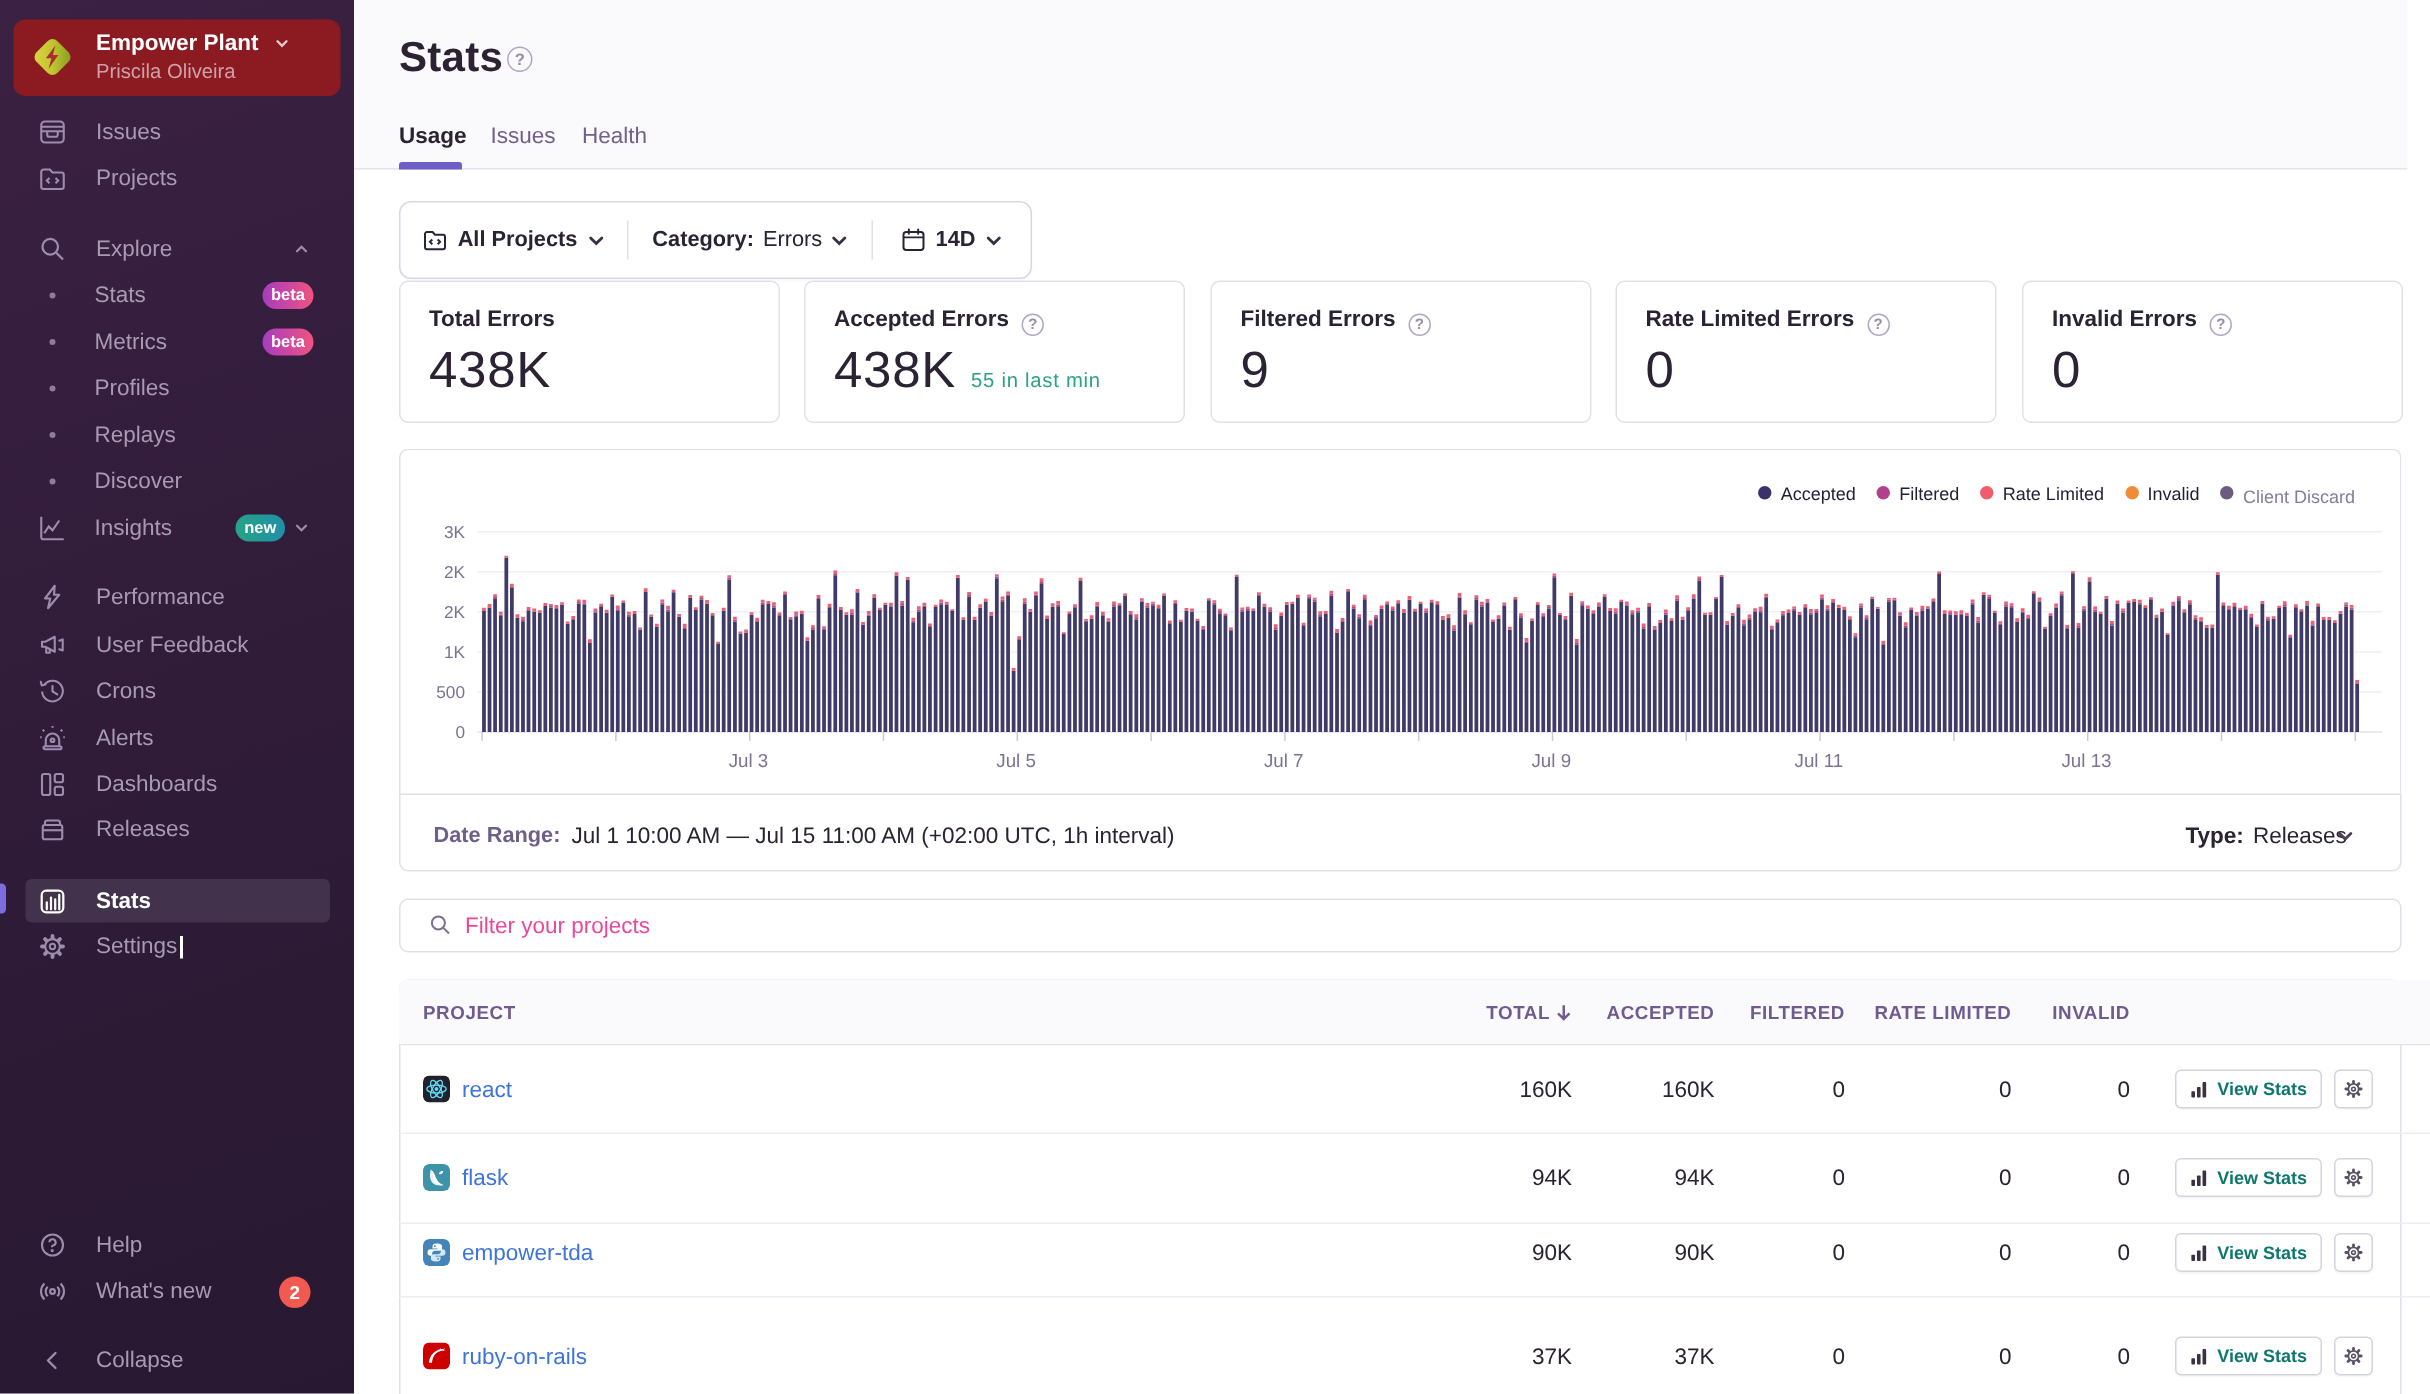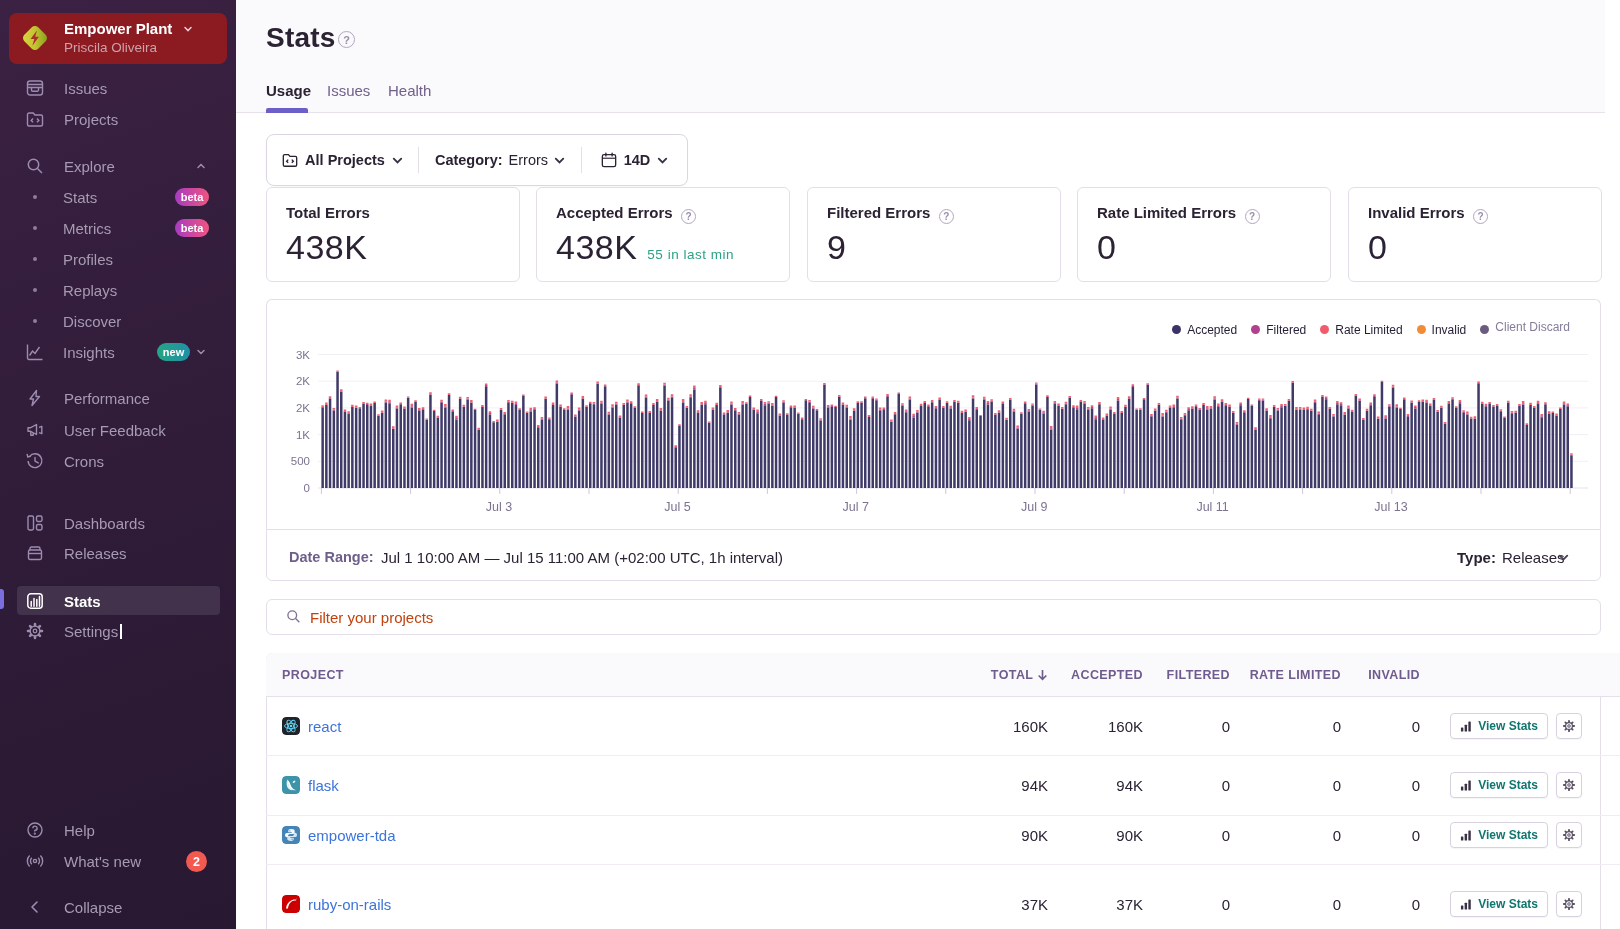--- a/index.html
+++ b/index.html
@@ -95,20 +95,29 @@
       <span class="lb" style="">User Feedback</span>
     </div>
 <div class="navitem" style="top:446px">
       <svg class="ic" viewBox="0 0 18 18" fill="none" stroke="#9c8cae" stroke-width="1.4">
         <path d="M3.6 4.4A6.9 6.9 0 1 1 2.1 9"></path>
         <path d="M9 5.4V9l3.2 1.9" stroke-linecap="round"></path>
         <path d="m1.2 2.5.6 2.5 2.5-.6" stroke-linecap="round" stroke-linejoin="round"></path>
       </svg>
       <span class="lb" style="">Crons</span>
     </div>
+<div class="navitem" style="top:477px">
+      <svg class="ic" viewBox="0 0 18 18" fill="none" stroke="#9c8cae" stroke-width="1.4" stroke-linejoin="round">
+        <path d="M4.5 14.5v-4a4.5 4.5 0 0 1 9 0v4"></path>
+        <rect x="3" y="14.5" width="12" height="2" rx="1"></rect>
+        <circle cx="9" cy="10.5" r="1.2"></circle>
+        <path d="M9 2.2V1M3.5 4.5 2.5 3.5M14.5 4.5l1-1M1.8 8.5H.8M17.2 8.5h-1"></path>
+      </svg>
+      <span class="lb" style="">Alerts</span>
+    </div>
 <div class="navitem" style="top:507.5px">
       <svg class="ic" viewBox="0 0 18 18" fill="none" stroke="#9c8cae" stroke-width="1.4">
         <rect x="2" y="2" width="5.5" height="14" rx="1.4"></rect>
         <rect x="10.5" y="2" width="5.5" height="5.5" rx="1.4"></rect>
         <rect x="10.5" y="10.5" width="5.5" height="5.5" rx="1.4"></rect>
       </svg>
       <span class="lb" style="">Dashboards</span>
     </div>
 <div class="navitem" style="top:538px">
       <svg class="ic" viewBox="0 0 18 18" fill="none" stroke="#9c8cae" stroke-width="1.4">
@@ -295,38 +304,38 @@
         <span style="font-size:12px;color:#241d35">Accepted</span>
       </span><span style="display:inline-flex;align-items:center;margin-left:14px">
         <span style="width:9px;height:9px;border-radius:50%;background:#b1418c;display:inline-block;margin-right:6px"></span>
         <span style="font-size:12px;color:#241d35">Filtered</span>
       </span><span style="display:inline-flex;align-items:center;margin-left:14px">
         <span style="width:9px;height:9px;border-radius:50%;background:#f05c6c;display:inline-block;margin-right:6px"></span>
         <span style="font-size:12px;color:#241d35">Rate Limited</span>
       </span><span style="display:inline-flex;align-items:center;margin-left:14px">
         <span style="width:9px;height:9px;border-radius:50%;background:#f08c38;display:inline-block;margin-right:6px"></span>
         <span style="font-size:12px;color:#241d35">Invalid</span>
-      </span><span style="display:inline-flex;align-items:flex-end;margin-left:14px">
+      </span><span style="display:inline-flex;align-items:flex-start;margin-left:14px">
         <span style="width:9px;height:9px;border-radius:50%;background:#6c5b80;display:inline-block;margin-right:6px"></span>
         <span style="font-size:12px;color:#857c99">Client Discard</span>
       </span></div>
 <div class="panel" style="left:30px;top:529px;width:1335px;height:52px;border-radius:0 0 6px 6px"></div>
 <span style="position:absolute;left:53px;top:549px;font-size:14.5px;font-weight:bold;color:#6e5f8a">Date Range:</span>
 <span style="position:absolute;left:145px;top:549px;font-size:15px;color:#2b2233">Jul 1 10:00 AM — Jul 15 11:00 AM (+02:00 UTC, 1h interval)</span>
 <span style="position:absolute;left:1221px;top:549px;font-size:15px;font-weight:bold;color:#2b2233">Type:</span>
 <span style="position:absolute;left:1266px;top:549px;font-size:15px;color:#2b2233">Releases</span>
 <svg style="position:absolute;left:1322px;top:553px" width="11" height="9" viewBox="0 0 10 8" fill="none" stroke="#4a4158" stroke-width="1.7" stroke-linecap="round">
       <path d="m1.6 2.3 3.4 3.4 3.4-3.4"></path>
     </svg>
 <div class="panel" style="left:30px;top:599px;width:1335px;height:36px"></div>
 <svg style="position:absolute;left:50px;top:609px" width="15" height="15" viewBox="0 0 18 18" fill="none" stroke="#80708f" stroke-width="1.6">
       <circle cx="7.5" cy="7.5" r="5.2"></circle>
       <path d="m11.5 11.5 4.5 4.5"></path>
     </svg>
-<span style="position:absolute;left:74px;top:609px;font-size:15px;color:#c2410c">Filter your projects</span>
+<span style="position:absolute;left:74px;top:609px;font-size:15px;color:#ec4899">Filter your projects</span>
 <div class="panel" style="left:30px;top:653px;width:1335px;height:282px;border-radius:6px 6px 0 0"></div>
 <div style="position:absolute;left:30px;top:653px;width:1565px;height:276px;overflow:hidden">
 <div class="thead">
 <div style="text-align:left;padding-left:16px">PROJECT</div>
 <div>TOTAL <svg width="11" height="12" viewBox="0 0 10 11" fill="none" stroke="#6f5b8f" stroke-width="1.5" style="vertical-align:-2px">
             <path d="M5 1v8M1.5 6 5 9.5 8.5 6"></path>
           </svg></div>
 <div>ACCEPTED</div>
         <div>FILTERED</div>
         <div>RATE LIMITED</div>

